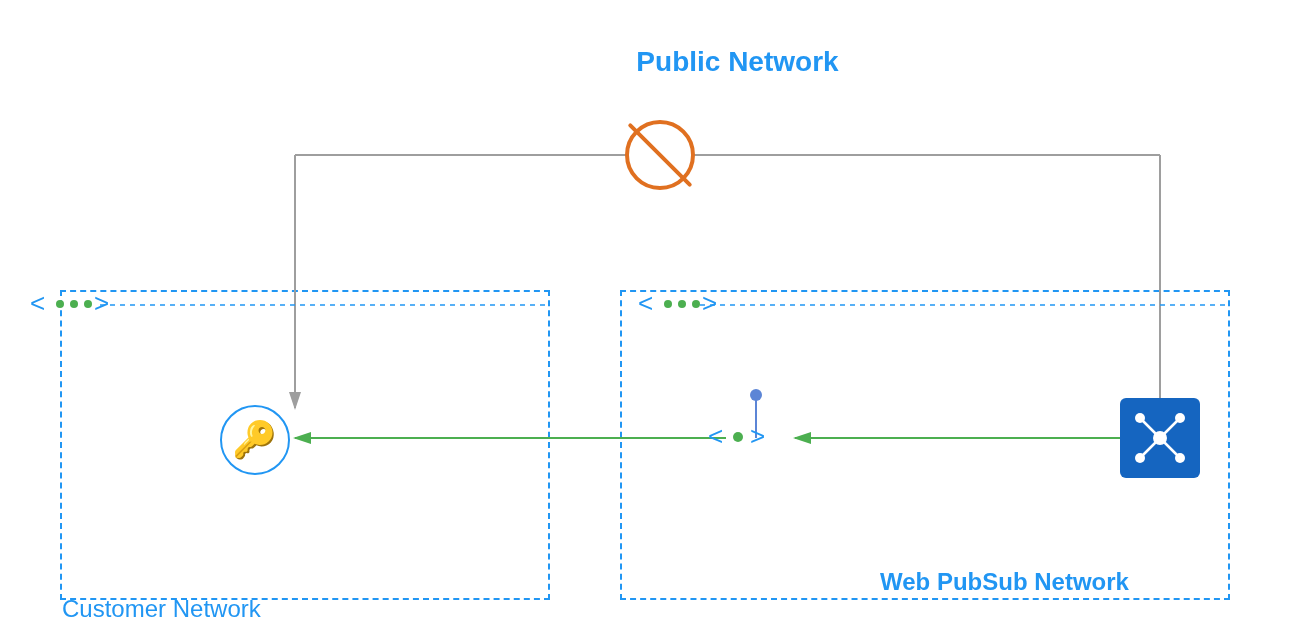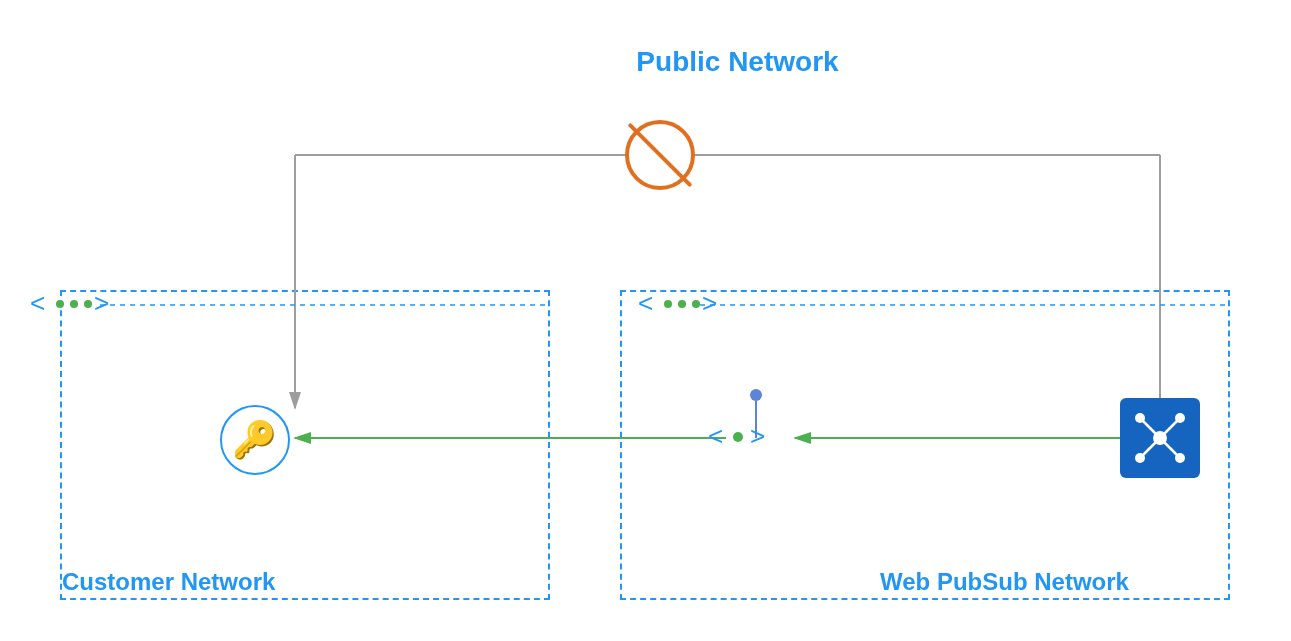--- a/index.html
+++ b/index.html
@@ -26,24 +26,24 @@
       width: 237px;
       text-align: center;
       font-size: 28px;
       font-weight: 700;
       color: #2196F3;
     }
 
     
     .customer-network-label {
       position: absolute;
-      top: 568px;
+      top: 595px;
       left: 62px;
       font-size: 24px;
-      font-weight: 700;
+      font-weight: 400;
       color: #2196F3;
     }
 
     
     .webpubsub-network-label {
       position: absolute;
       top: 568px;
       left: 880px;
       font-size: 24px;
       font-weight: 700;

